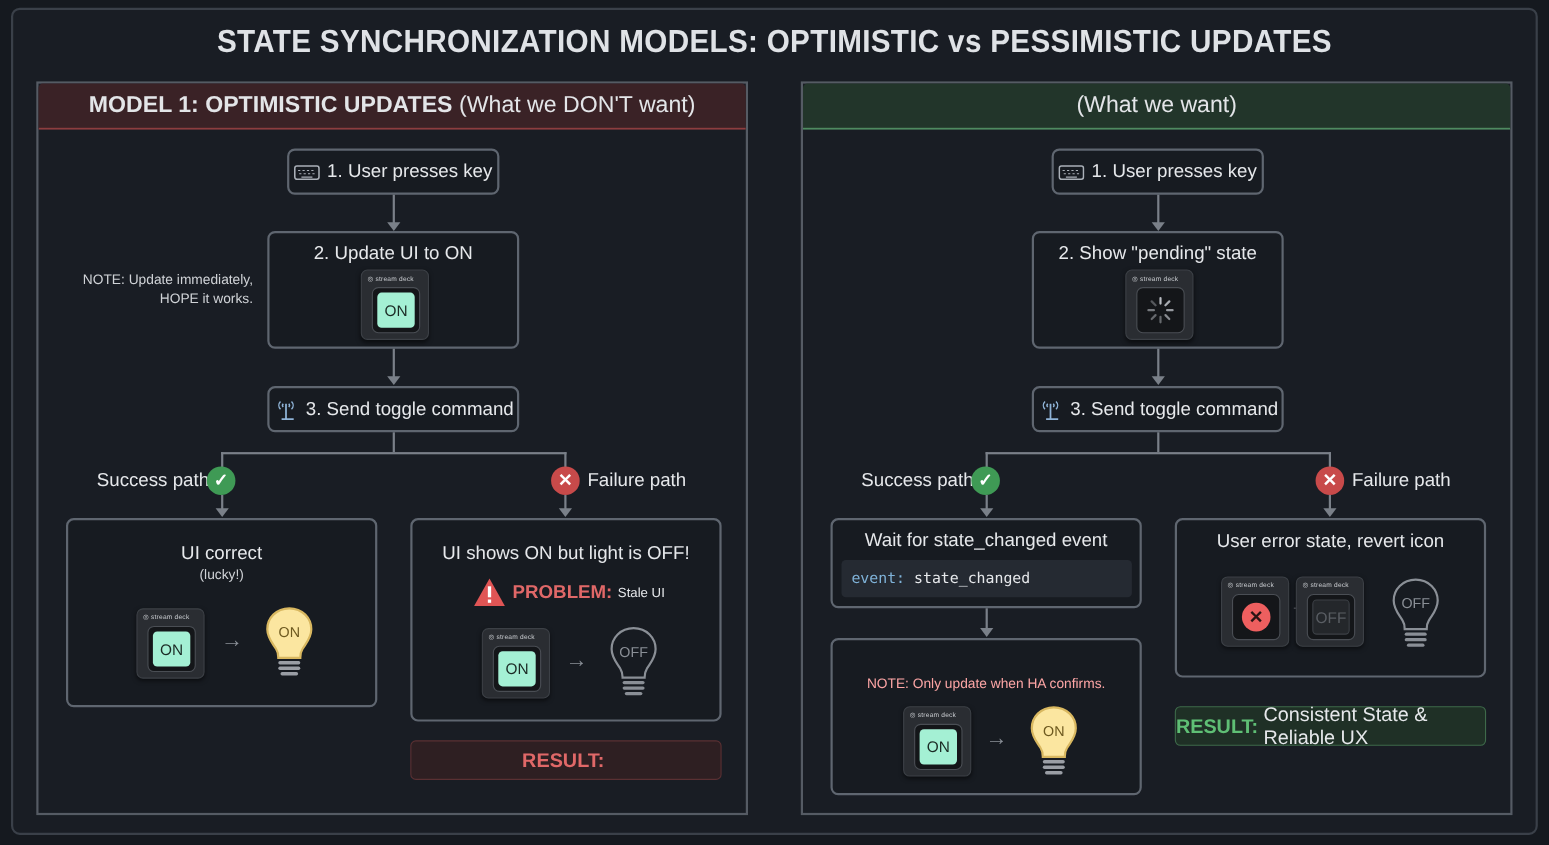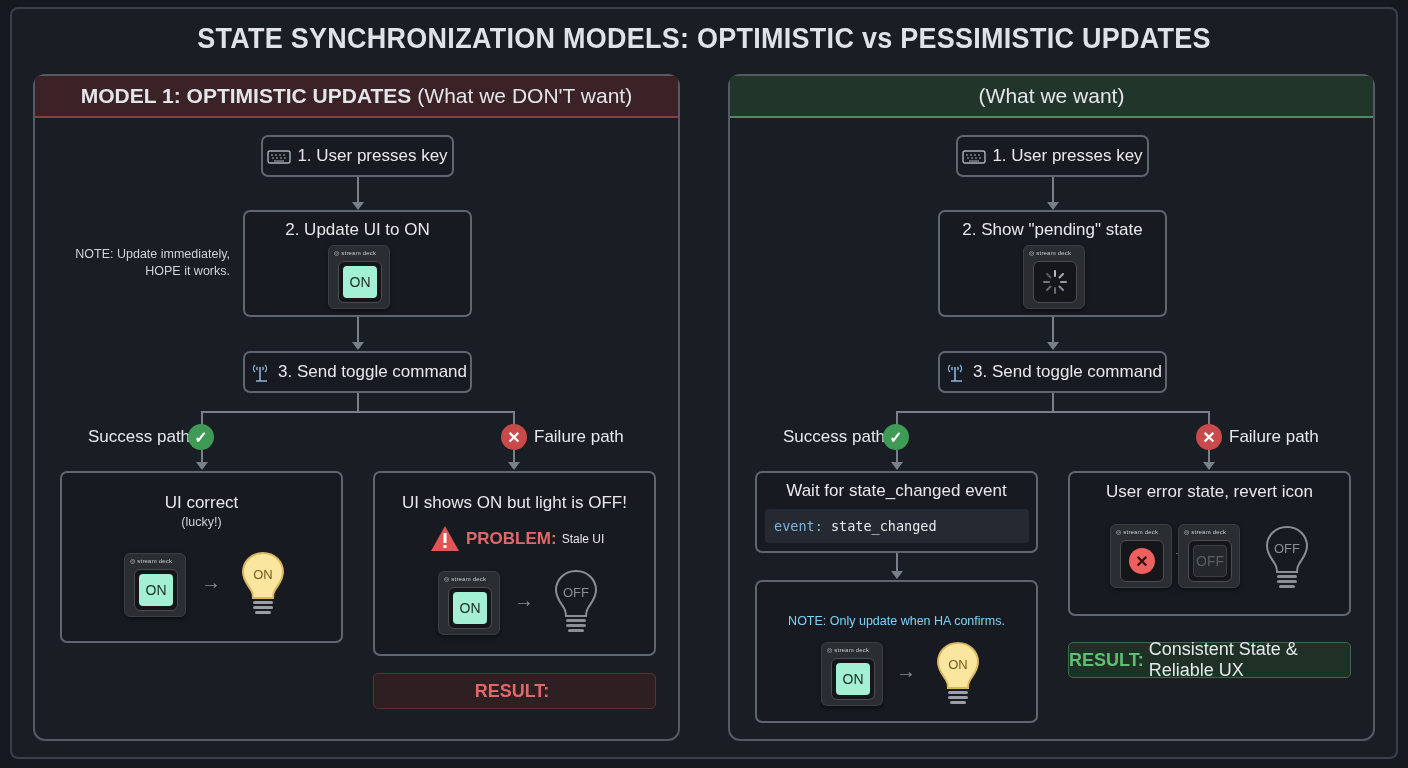--- a/index.html
+++ b/index.html
@@ -1,20 +1,20 @@
 <!DOCTYPE html>
 <html><head>
 <meta charset="utf-8">
 <style>
 *{box-sizing:border-box;margin:0;padding:0}
 html,body{width:1408px;height:768px;background:#15191f;overflow:hidden}
 body{font-family:"Liberation Sans",sans-serif;color:#e6e8eb;position:relative}
 .frame{position:absolute;left:10px;top:7px;width:1388px;height:752px;border:2px solid #3a4049;border-radius:8px;background:#191d24}
 .title{position:absolute;left:0;top:22px;width:1408px;text-align:center;font-size:29px;font-weight:700;color:#dfe2e6;letter-spacing:0.3px;transform:scaleX(0.93)}
-.panel{position:absolute;top:74px;width:647px;height:667px;border:2px solid #555b64;border-radius:12px;background:#191d24}
+.panel{position:absolute;top:74px;width:647px;height:667px;border:2px solid #555b64;border-radius:0;background:#191d24}
 .panel.left{left:33px}
 .panel.right{left:728px}
 .phead{height:42px;border-bottom:2px solid;display:flex;align-items:center;justify-content:center;font-size:21px;color:#e3e5e8;border-radius:4px 4px 0 0}
 .left .phead{background:#3a2226;border-color:#8c3d3f}
 .right .phead{background:#22352a;border-color:#4f8a60}
 .phead b{font-weight:700;margin-right:6px}
 .abs{position:absolute}
 .box{position:absolute;border:2px solid #5f6670;border-radius:7px;background:#171b21}
 .boxtxt{position:absolute;width:100%;text-align:center;font-size:17px;color:#e6e8eb}
 .vline{position:absolute;width:2px;background:#7a8089}
@@ -220,21 +220,21 @@
   <div class="arrowhead" style="left:473px;top:386px"></div>
 
   <div class="box" style="left:25px;top:395px;width:283px;height:82px">
     <div class="boxtxt" style="top:8px">Wait for state_changed event</div>
     <div class="code"><span class="kw">event:</span> <span>state_changed</span></div>
   </div>
   <div class="vline" style="left:166px;top:477px;height:20px"></div>
   <div class="arrowhead" style="left:161px;top:495px"></div>
 
   <div class="box" style="left:25px;top:504px;width:283px;height:143px">
-    <div class="boxtxt" style="top:32px;font-size:12.5px;color:#7dd3fc">NOTE: Only update when HA confirms.</div>
+    <div class="boxtxt" style="top:32px;font-size:12.5px;color:#fca5a5">NOTE: Only update when HA confirms.</div>
     <div class="sdk" style="left:64px;top:60px">
       <div class="brand">◎ <span>stream deck</span></div>
       <div class="key">
           <div class="face">ON</div>
         </div>
     </div>
     <div class="arrow-r" style="left:139px;top:78px">→</div>
     <svg class="bulb" style="left:177px;top:59px" viewBox="0 0 48 66">
         <path d="M24 2C12 2 4 11 4 21c0 8 5 13 8 18 2 3 2 6 2 8h20c0-2 0-5 2-8 3-5 8-10 8-18C44 11 36 2 24 2z" fill="#fbe6a0" stroke="#d9b860" stroke-width="2"></path>
         <rect x="14" y="50" width="20" height="3" rx="1.5" fill="#9a9ea5"></rect>

